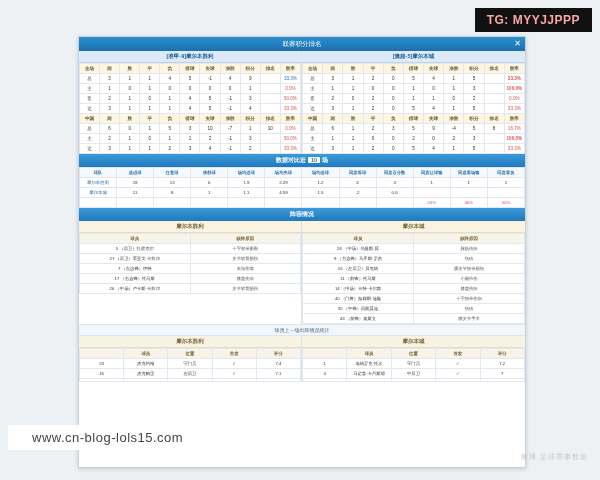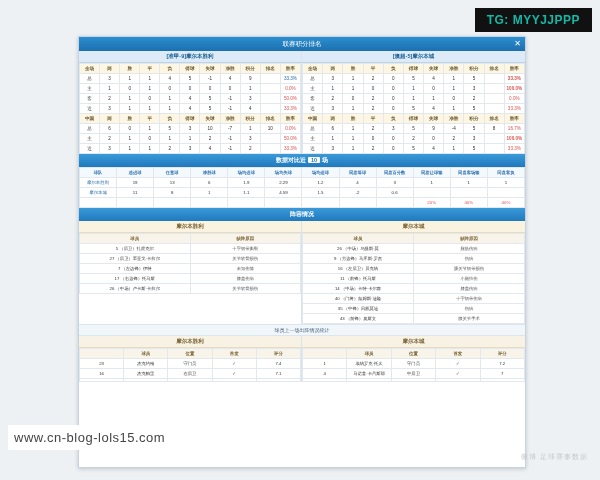--- a/index.html
+++ b/index.html
@@ -7,31 +7,31 @@
     width:600px;height:480px;
     background:#eef1f4;
     font-family:"Liberation Sans",sans-serif;
     font-size:5px;
     color:#333;
     position:relative;
     overflow:hidden;
   }
   .tg-badge{
     position:absolute;top:8px;right:8px;
-    background:#111;color:#14b8a6;
+    background:#111;color:#fca5a5;
     font-size:12px;font-weight:bold;
     padding:5px 12px;
     letter-spacing:.5px;
     z-index:40;
   }
   .watermark{
     position:absolute;left:8px;bottom:30px;
     background:#fff;color:#444;
     font-size:13px;
-    padding:5px 6px;
+    padding:5px 24px;
     letter-spacing:.5px;
     z-index:40;
   }
   .weibo{
     position:absolute;right:12px;bottom:18px;
     font-size:7px;color:#c8c8c8;
     z-index:35;
     letter-spacing:1px;
   }
   .panel{

